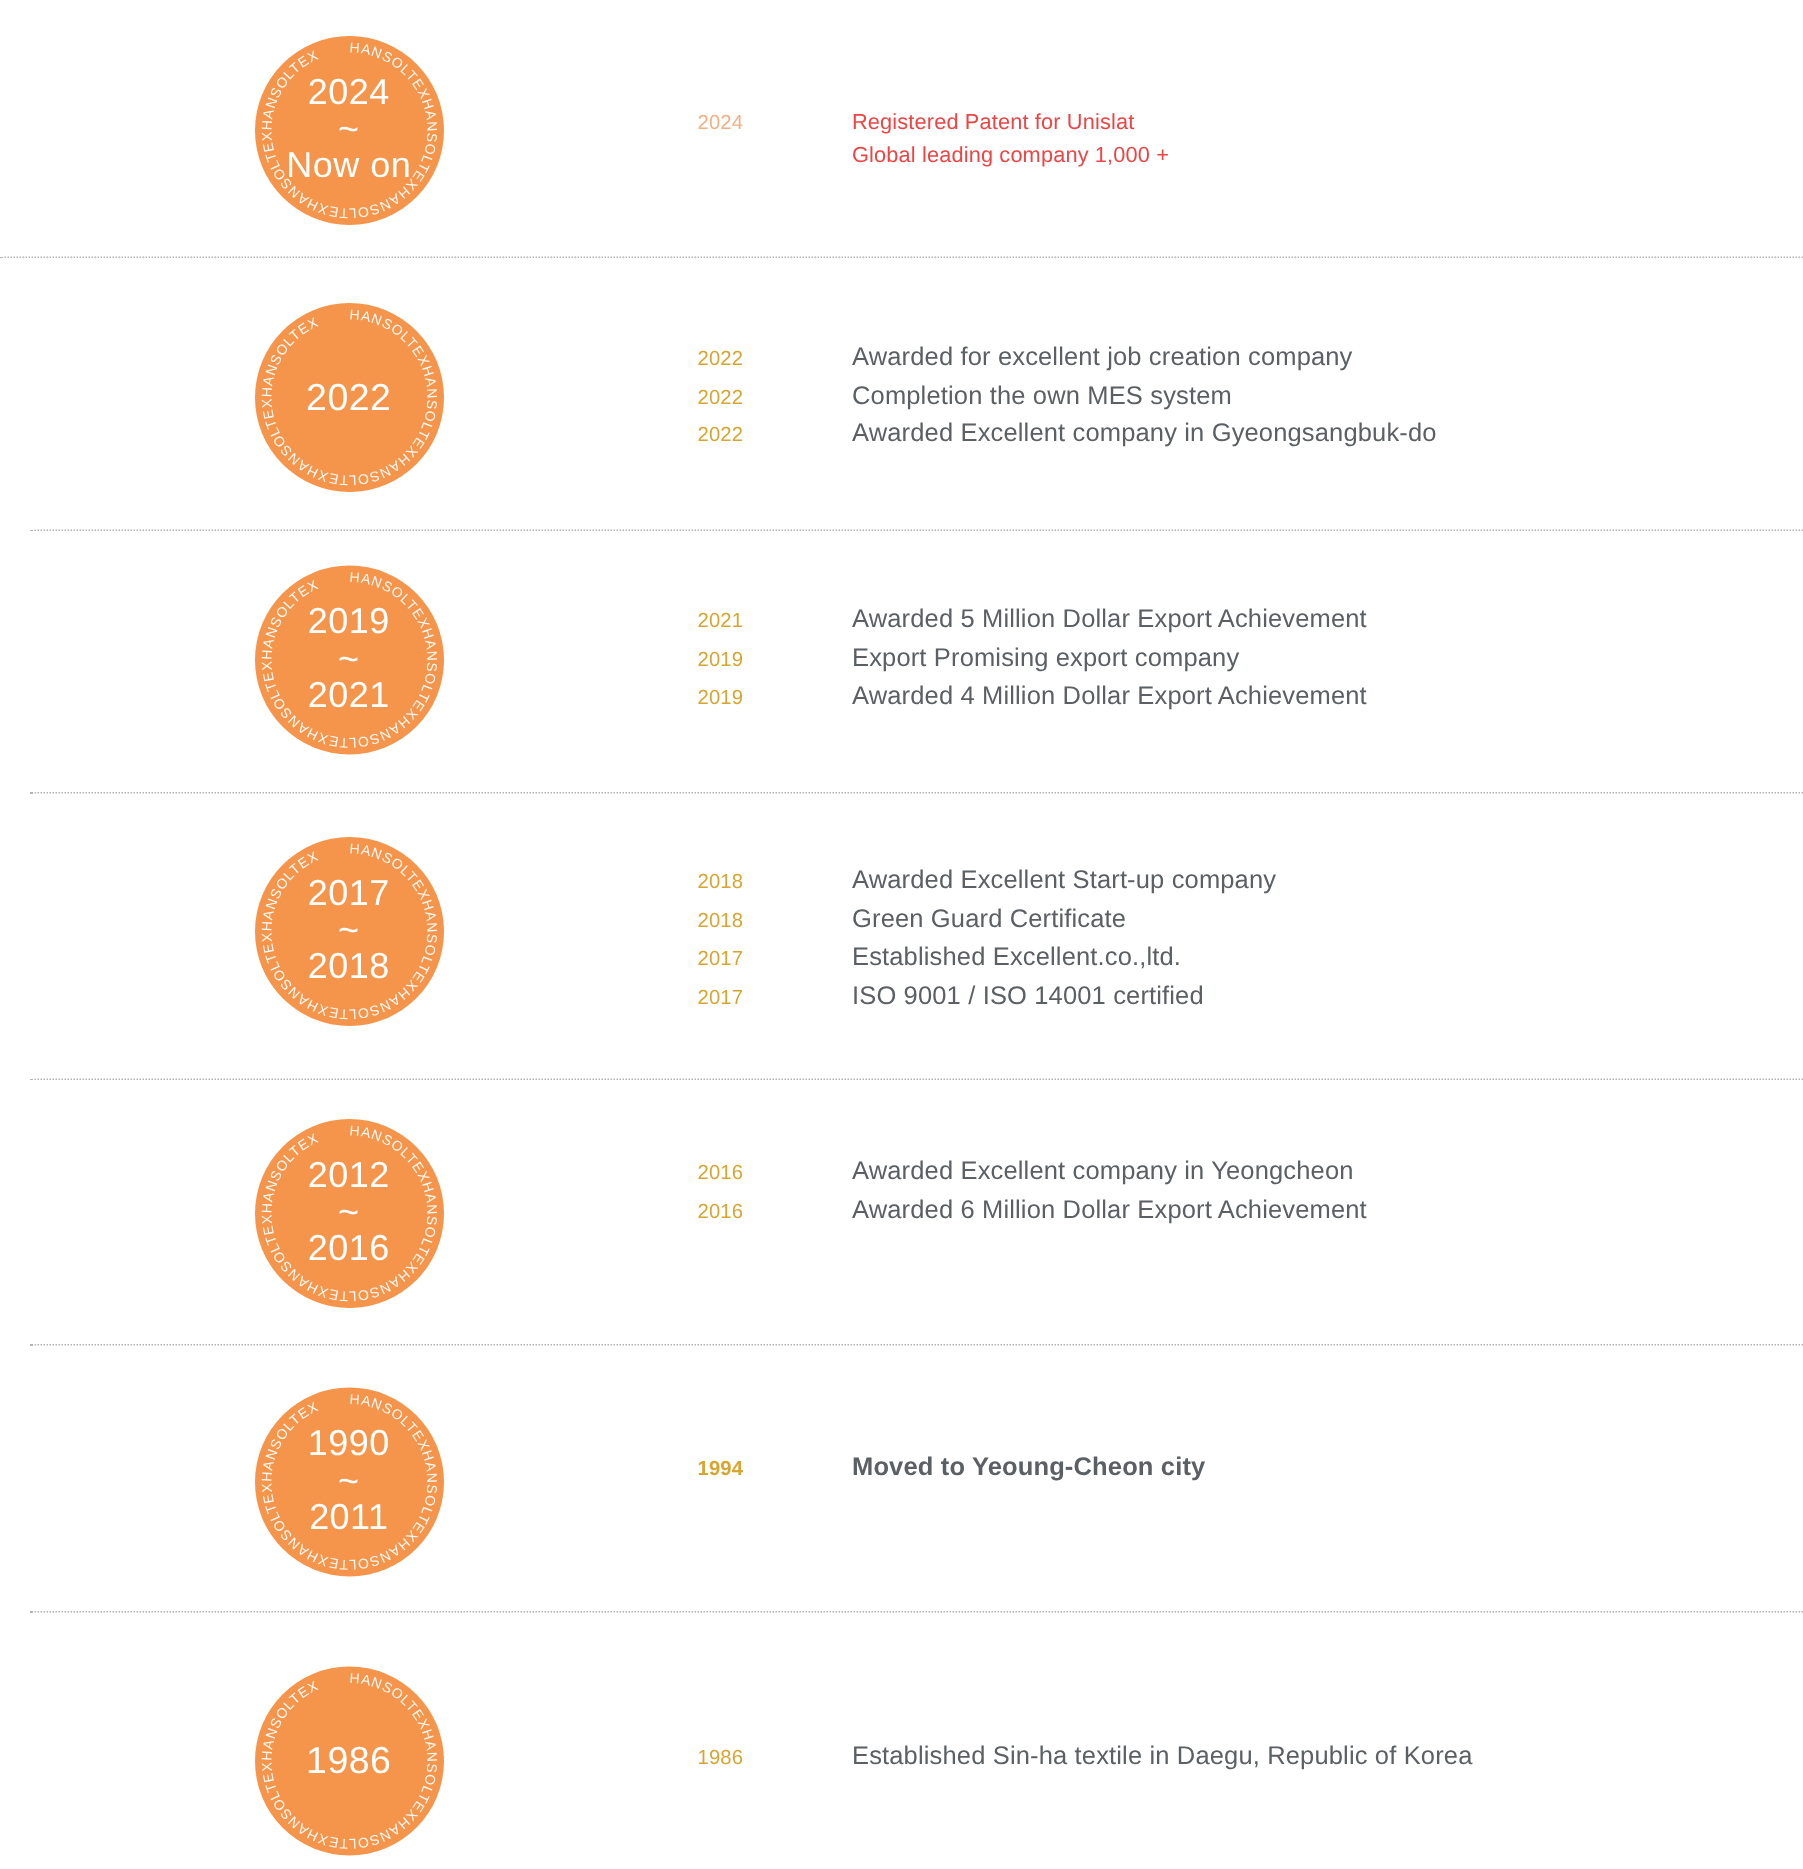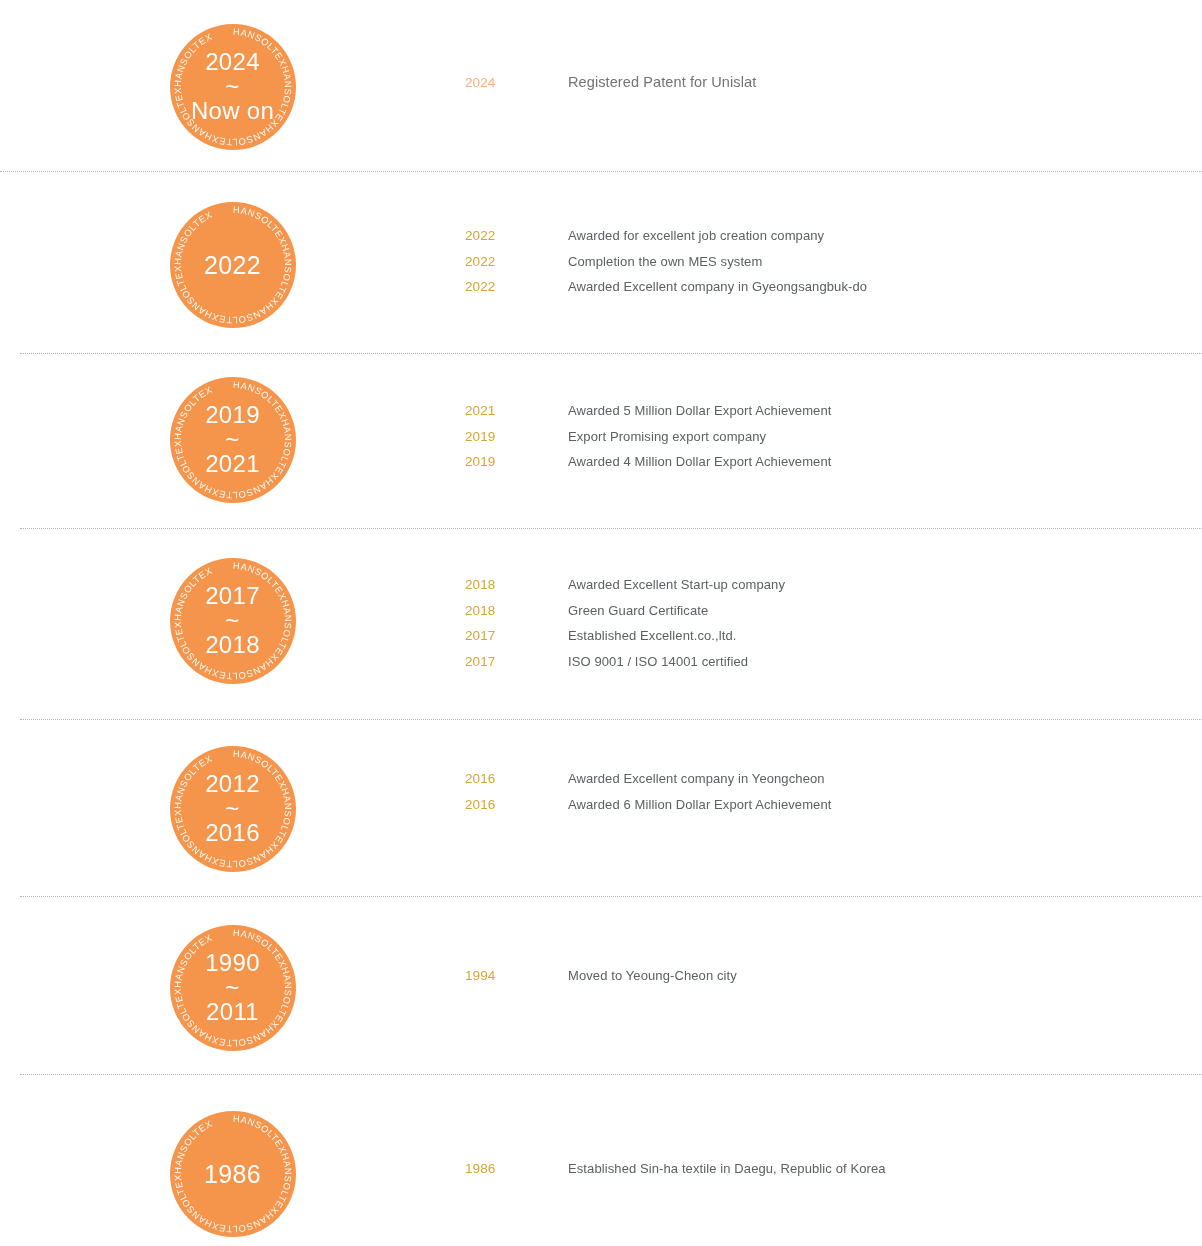--- a/index.html
+++ b/index.html
@@ -100,29 +100,29 @@
     height: 25.5px;
   }
   .event-year {
     flex: 0 0 103px;
     font-size: 13.5px;
     color: #d9a531;
     letter-spacing: 0.1px;
     white-space: nowrap;
   }
   .event-desc {
-    font-size: 13px;
+    font-size: 17px;
     color: #5b6064;
     letter-spacing: 0.1px;
     white-space: nowrap;
   }
   
   .era.pale .event-year  { color: #f1b храм; }
   .era.pale .event-year  { color: #f2b083; }
-  .era.pale .event-desc  { color: #737373; }
+  .era.pale .event-desc  { color: #ef4444; }
   .era.pale .event-row   { height: 22px; }
   .era.pale .event-desc  { font-size: 14.5px; }
 </style>
 </head>
 <body>
 
 <div id="timeline">
     <div class="era pale" style="position: absolute; left: 0px; top: 24px; width: 1202px;">
       <div class="badge-cell">
         <div class="badge">
@@ -135,20 +135,24 @@
           <div class="badge-year small">2024
 ~
 Now on</div>
         </div>
       </div>
       <div class="events-cell" style="padding-top: 50px;">
         <div class="event-row">
           <div class="event-year">2024</div>
           <div class="event-desc">Registered Patent for Unislat</div>
         </div>
+        <div class="event-row">
+          <div class="event-year"></div>
+          <div class="event-desc">Global leading company 1,000 +</div>
+        </div>
       </div>
     </div>
     <div class="era-divider full" style="position: absolute; left: 0px; top: 171px;"></div>
     <div class="era" style="position: absolute; left: 0px; top: 202px; width: 1202px;">
       <div class="badge-cell">
         <div class="badge">
           <svg class="badge-ring" viewBox="0 0 126 126" width="126" height="126">
             <defs>
               <path id="ringpath1" d="M 63,11 a 52,52 0 1,1 -0.1,0 Z" fill="none"></path>
             </defs>
@@ -270,21 +274,21 @@
             <defs>
               <path id="ringpath5" d="M 63,11 a 52,52 0 1,1 -0.1,0 Z" fill="none"></path>
             </defs>
             <text><textPath xlink:href="#ringpath5" href="#ringpath5" startOffset="0">HANSOLTEXHANSOLTEXHANSOLTEXHANSOLTEXHANSOLTEX</textPath></text>
           </svg>
           <div class="badge-year small">1990
 ~
 2011</div>
         </div>
       </div>
-      <div class="events-cell" style="padding-top: 43px;">
+      <div class="events-cell" style="padding-top: 43px; font-weight: bold;">
         <div class="event-row">
           <div class="event-year">1994</div>
           <div class="event-desc">Moved to Yeoung-Cheon city</div>
         </div>
       </div>
     </div>
     <div class="era-divider" style="position: absolute; left: 10px; top: 1074px;"></div>
     <div class="era" style="position: absolute; left: 0px; top: 1111px; width: 1202px;">
       <div class="badge-cell">
         <div class="badge">

